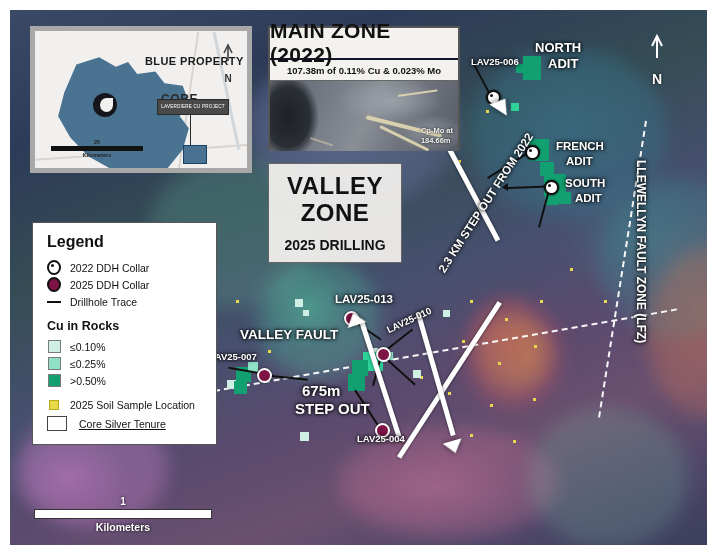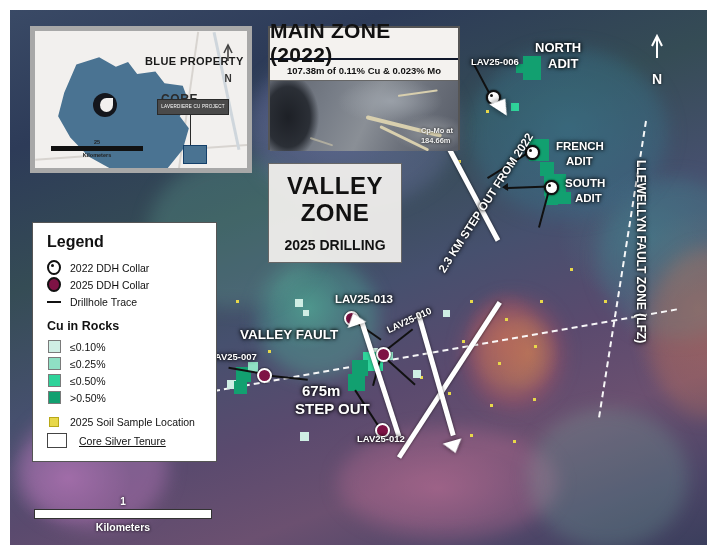--- a/index.html
+++ b/index.html
@@ -248,21 +248,21 @@
   <div class="maplbl" style="left:575px;top:192px;font-size:11.5px;">ADIT</div>
 
   <div class="maplbl" style="left:648px;top:160px;font-size:12px;transform:rotate(90deg);transform-origin:left top;">LLEWELLYN FAULT ZONE (LFZ)</div>
 
   <div class="maplbl" style="left:436px;top:268px;font-size:11.5px;transform:rotate(-57deg);transform-origin:left top;">2.3 KM STEP OUT FROM 2022</div>
 
   <div class="maplbl" style="left:220px;top:327px;font-size:13.5px;padding-left:20px;">VALLEY FAULT</div>
   <div class="maplbl" style="left:320px;top:293px;font-size:11.5px;padding-left:15px;">LAV25-013</div>
   <div class="maplbl" style="left:385px;top:325px;font-size:9.5px;transform:rotate(-25deg);transform-origin:left top;">LAV25-010</div>
   <div class="maplbl" style="left:209px;top:351px;font-size:9.5px;">LAV25-007</div>
-  <div class="maplbl" style="left:357px;top:433px;font-size:9.5px;">LAV25-012</div>
+  <div class="maplbl" style="left:357px;top:433px;font-size:9.5px;">LAV25-004</div>
   <div class="maplbl" style="left:302px;top:382px;font-size:15px;">675m</div>
   <div class="maplbl" style="left:295px;top:400px;font-size:15px;">STEP OUT</div>
 
   <div id="inset">
     <div class="pad">
       <div class="insetRoad" style="left:0;top:120px;width:222px;height:2px;transform:rotate(-4deg);"></div>
       <div class="insetRoad" style="left:150px;top:0;width:2px;height:175px;transform:rotate(8deg);"></div>
       <div class="insetRoad" style="left:190px;top:0;width:3px;height:120px;transform:rotate(-12deg);background:#cfd6dc;"></div>
       <div id="blueblob" style="clip-path:polygon(18% 8%,33% 2%,44% 10%,52% 6%,58% 16%,70% 14%,76% 24%,88% 26%,92% 40%,86% 52%,92% 62%,88% 80%,78% 96%,58% 100%,40% 96%,26% 86%,14% 70%,6% 52%,10% 32%);"></div>
       <div id="insetTitle">BLUE PROPERTY</div>
@@ -322,26 +322,20 @@
       <span class="lbl">≤0.10%</span>
     </div>
     <div class="lrow">
       <span class="sw">
           <span class="csq" style="background:#8fe0c4;"></span>
         </span>
       <span class="lbl">≤0.25%</span>
     </div>
     <div class="lrow">
       <span class="sw">
-          <span class="csq" style="background:#2fd39a;"></span>
-        </span>
-      <span class="lbl">≤0.50%</span>
-    </div>
-    <div class="lrow">
-      <span class="sw">
           <span class="csq" style="background:#12a070;"></span>
         </span>
       <span class="lbl">&gt;0.50%</span>
     </div>
 
     <div class="lrow" style="margin-top:7px;">
       <span class="sw">
           <span class="csq" style="width:8px;height:8px;background:#e8d84a;border-color:#b8a818;"></span>
         </span>
       <span class="lbl">2025 Soil Sample Location</span>

